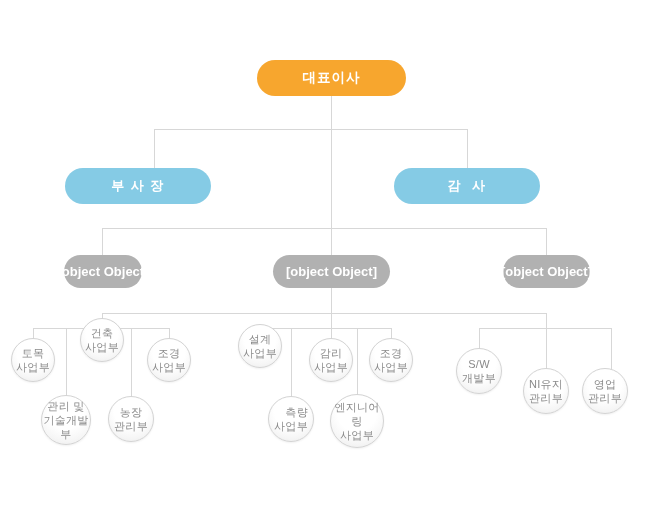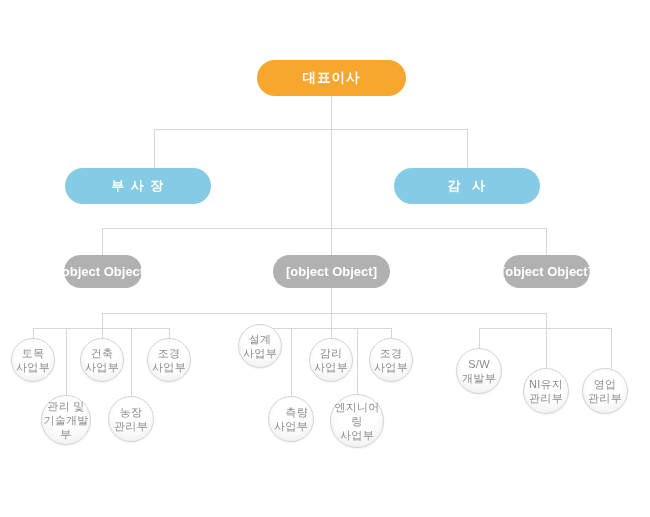--- a/index.html
+++ b/index.html
@@ -76,21 +76,21 @@
 
   <div class="pill pill-exec" style="left:65px;top:168px;width:146px;height:36px;">부 사 장</div>
   <div class="pill pill-exec" style="left:394px;top:168px;width:146px;height:36px;">감  사</div>
 
   <div class="pill pill-div" style="left:64px;top:255px;width:78px;height:33px;">[object Object]</div>
   <div class="pill pill-div" style="left:273px;top:255px;width:117px;height:33px;">[object Object]</div>
   <div class="pill pill-div" style="left:503px;top:255px;width:87px;height:33px;">[object Object]</div>
 
   <div class="circle" style="left:11px;top:338px;width:44px;height:44px;">토목
 사업부</div>
-  <div class="circle" style="left:80px;top:338px;width:44px;height:44px;">건축
+  <div class="circle" style="left:80px;top:318px;width:44px;height:44px;">건축
 사업부</div>
   <div class="circle" style="left:147px;top:338px;width:44px;height:44px;">조경
 사업부</div>
   <div class="circle" style="left:41px;top:395px;width:50px;height:50px;">관리 및
 기술개발부</div>
   <div class="circle" style="left:108px;top:396px;width:46px;height:46px;">농장
 관리부</div>
 
   <div class="circle" style="left:238px;top:324px;width:44px;height:44px;">설계
 사업부</div>

